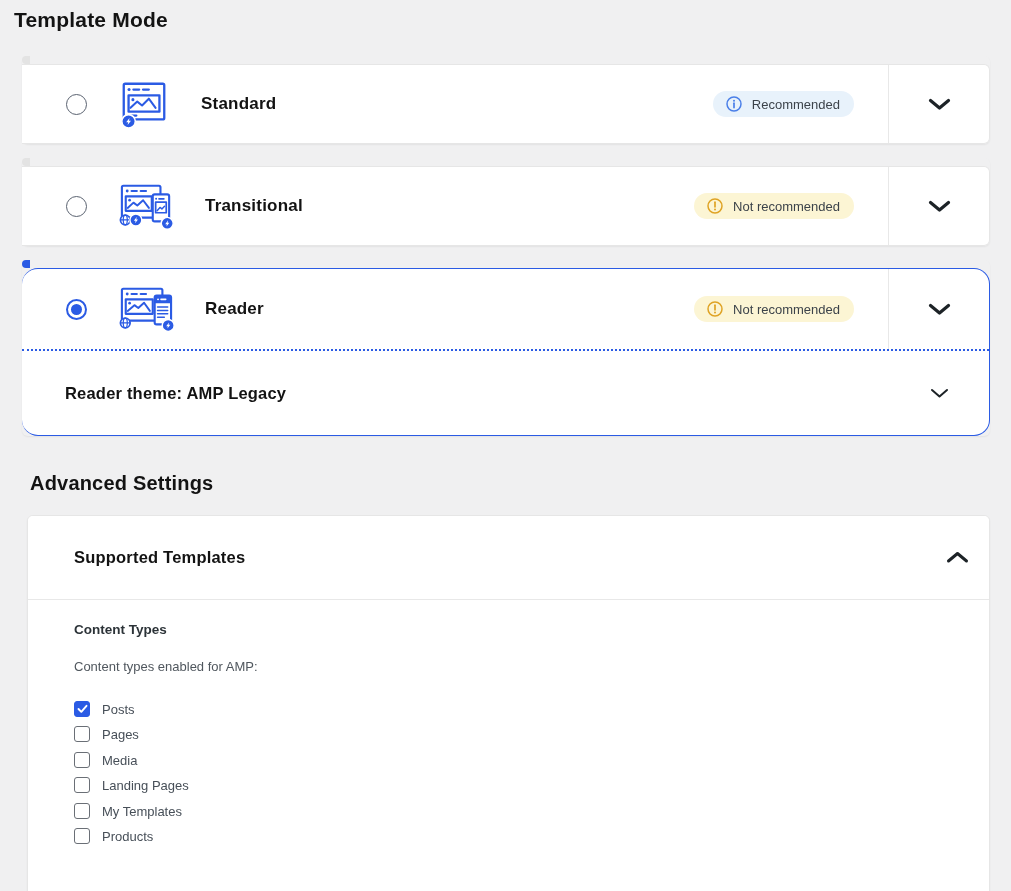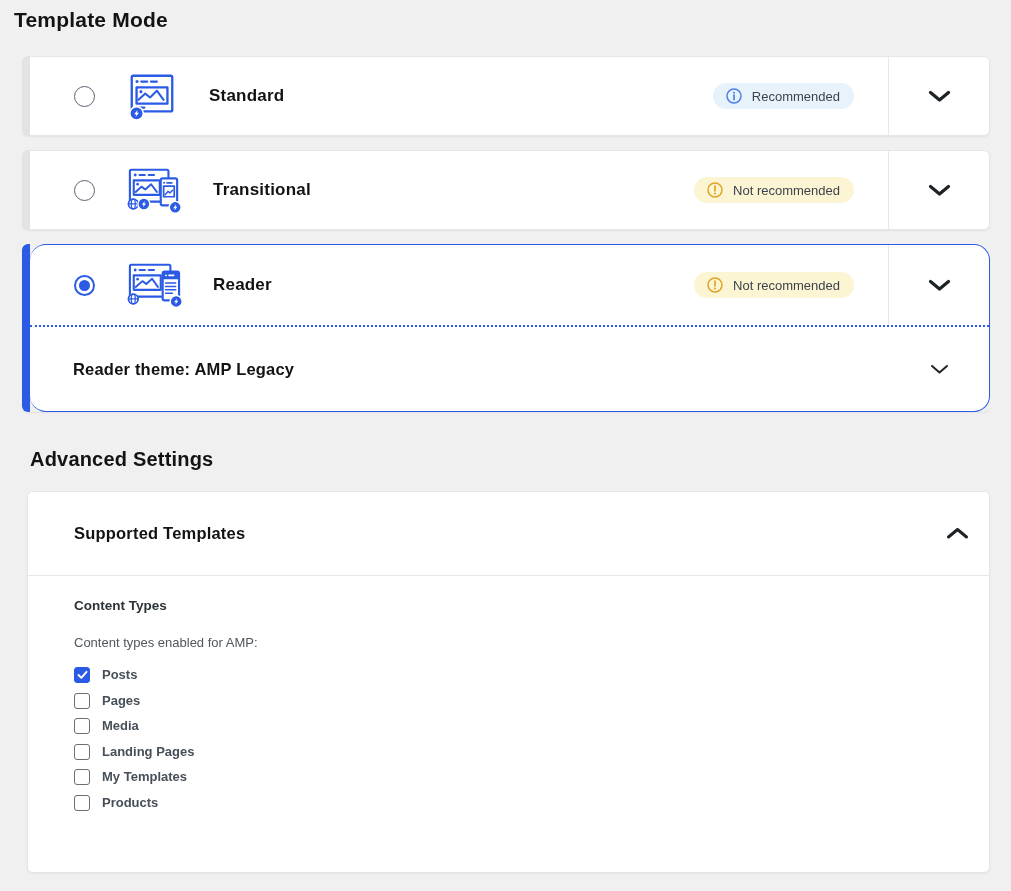--- a/index.html
+++ b/index.html
@@ -39,20 +39,21 @@
     color:var(--text-dark);
     letter-spacing:.2px;
   }
 
   
   .mode-card{
     display:flex;
     margin:0 21px 14px 22px;
     border-radius:6px;
     box-shadow:0 1px 2px rgba(0,0,0,.06);
+    flex-direction:column;
   }
   .mode-card .accent{
     width:8px;
     background:#e3e3e3;
     border-radius:6px 0 0 6px;
     flex:0 0 8px;
   }
   .mode-card .card-inner{
     flex:1;
     background:#fff;
@@ -196,24 +197,23 @@
     color:#2c3338;
     margin-bottom:22px;
   }
   .content-types-desc{
     font-size:13px;
     color:#50575e;
     margin-bottom:17px;
   }
   .checkbox-row{
     display:flex;
-    align-items:flex-start;
+    align-items:flex-end;
     height:25.5px;
     cursor:pointer;
-    font-weight:bold;
   }
   .checkbox{
     width:16px;height:16px;
     border:1px solid #6a6f76;
     border-radius:3px;
     background:#fff;
     flex:0 0 16px;
     display:flex;
     align-items:center;
     justify-content:center;

